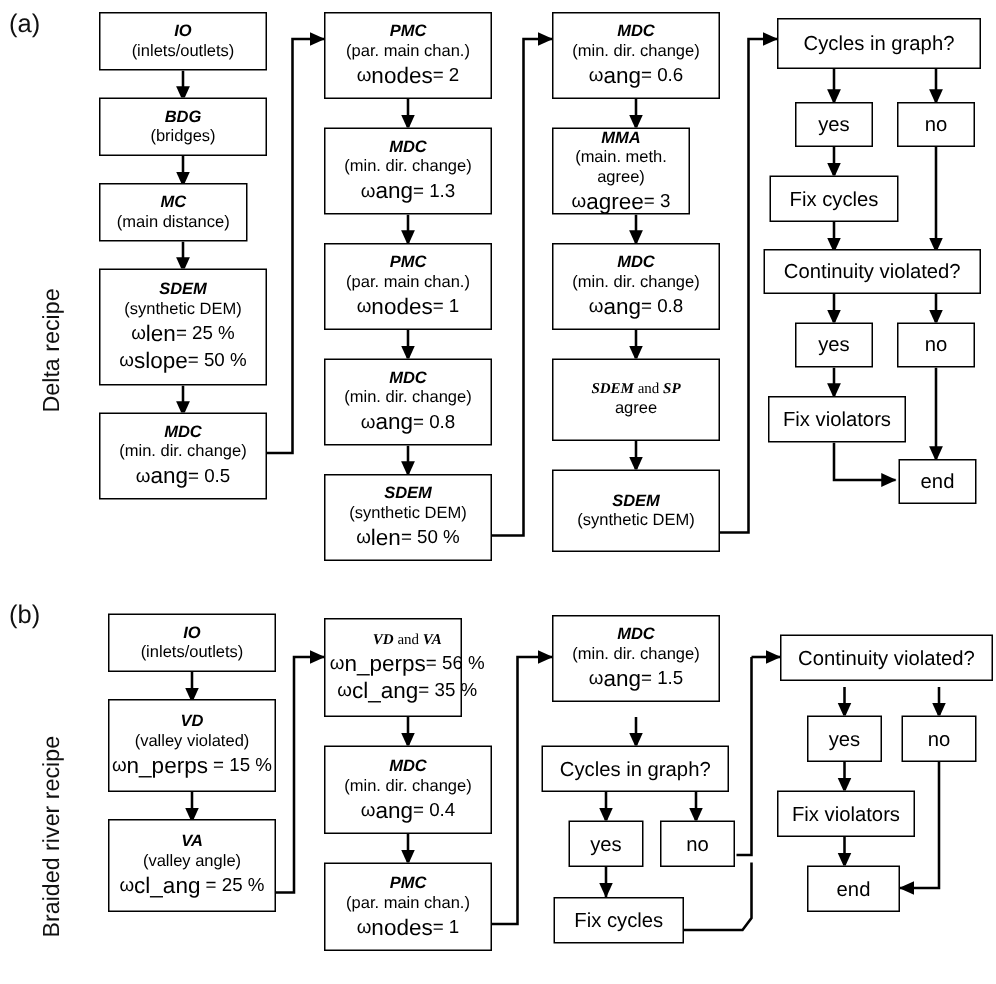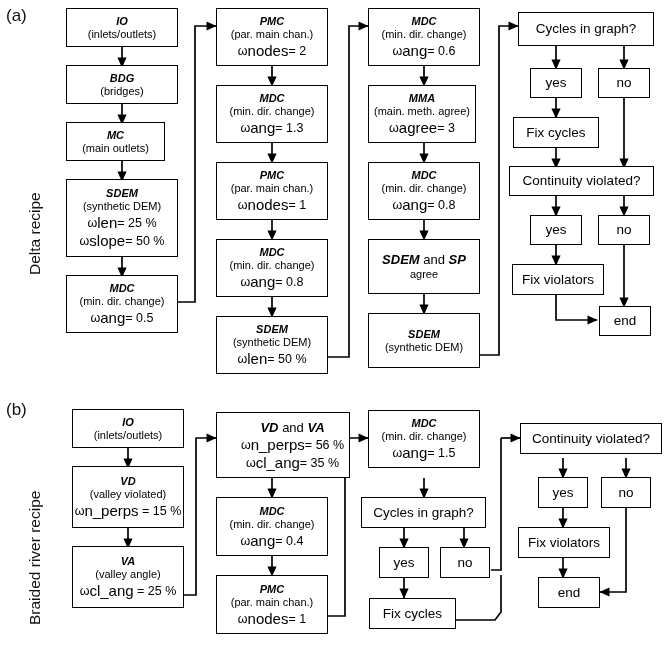--- a/index.html
+++ b/index.html
@@ -23,21 +23,21 @@
     border:1.6px solid #000;background:#fff;
     display:flex;flex-direction:column;align-items:center;justify-content:center;
     text-align:center;line-height:1.18;
   }
   .node .ttl{font-weight:bold;font-style:italic;font-size:11px;}
   .node .sub{font-size:11px;}
   .node .par{font-size:12.5px;white-space:nowrap;}
   .node.plain{font-size:13.5px;align-items:center;}
   .node.plain .sub{font-size:13.5px;}
   .sub-om{font-size:15px;vertical-align:baseline;position:relative;top:1px;}
-  .mix .ttl{font-weight:bold;font-style:italic;font-size:13px;}
+  .mix .ttl{font-weight:bold;font-style:italic;font-size:10px;font-family:Liberation Serif, serif;}
   .mix .ttl .reg{font-weight:normal;font-style:normal;}
 </style>
 </head>
 <body>
 
 <div id="stage">
 
   <svg id="wires" viewBox="0 0 664 656">
     <defs>
       <marker id="ah" markerWidth="7" markerHeight="7" refX="5.6" refY="3" orient="auto">
@@ -116,21 +116,21 @@
   <div class="node" style="left:66px;top:8px;width:112px;height:39px;">
     <div class="ttl">IO</div>
     <div class="sub">(inlets/outlets)</div>
   </div>
   <div class="node" style="left:66px;top:65px;width:112px;height:39px;">
     <div class="ttl">BDG</div>
     <div class="sub">(bridges)</div>
   </div>
   <div class="node" style="left:66px;top:122px;width:99px;height:39px;">
     <div class="ttl">MC</div>
-    <div class="sub">(main outlets)</div>
+    <div class="sub">(main distance)</div>
   </div>
   <div class="node" style="left:66px;top:179px;width:112px;height:78px;">
     <div class="ttl">SDEM</div>
     <div class="sub">(synthetic DEM)</div>
     <div class="par"><span>ω</span><span class="sub-om">len</span><span>= 25 %</span></div>
     <div class="par"><span>ω</span><span class="sub-om">slope</span><span>=  50 %</span></div>
   </div>
   <div class="node" style="left:66px;top:275px;width:112px;height:58px;">
     <div class="ttl">MDC</div>
     <div class="sub">(min. dir. change)</div>
@@ -161,21 +161,21 @@
     <div class="ttl">SDEM</div>
     <div class="sub">(synthetic DEM)</div>
     <div class="par"><span>ω</span><span class="sub-om">len</span><span>= 50 %</span></div>
   </div>
 
   <div class="node" style="left:368px;top:8px;width:112px;height:58px;">
     <div class="ttl">MDC</div>
     <div class="sub">(min. dir. change)</div>
     <div class="par"><span>ω</span><span class="sub-om">ang</span><span>= 0.6</span></div>
   </div>
-  <div class="node" style="left:368px;top:85px;width:108px;height:58px;">
+  <div class="node" style="left:368px;top:85px;width:92px;height:58px;">
     <div class="ttl">MMA</div>
     <div class="sub">(main. meth. agree)</div>
     <div class="par"><span>ω</span><span class="sub-om">agree</span><span>= 3</span></div>
   </div>
   <div class="node" style="left:368px;top:162px;width:112px;height:58px;">
     <div class="ttl">MDC</div>
     <div class="sub">(min. dir. change)</div>
     <div class="par"><span>ω</span><span class="sub-om">ang</span><span>= 0.8</span></div>
   </div>
   <div class="node mix" style="left:368px;top:239px;width:112px;height:55px;">
@@ -226,21 +226,21 @@
     <div class="ttl">VD</div>
     <div class="sub">(valley violated)</div>
     <div class="par"><span>ω</span><span class="sub-om">n_perps</span><span> = 15 %</span></div>
   </div>
   <div class="node" style="left:72px;top:546px;width:112px;height:62px;">
     <div class="ttl">VA</div>
     <div class="sub">(valley angle)</div>
     <div class="par"><span>ω</span><span class="sub-om">cl_ang</span><span> = 25 %</span></div>
   </div>
 
-  <div class="node mix" style="left:216px;top:412px;width:134px;height:66px;padding-left:19px;">
+  <div class="node mix" style="left:216px;top:412px;width:92px;height:66px;padding-left:19px;">
     <div class="ttl"><span>VD</span><span class="reg"> and </span><span>VA</span></div>
     <div class="par"><span>ω</span><span class="sub-om">n_perps</span><span>= 56 %</span></div>
     <div class="par"><span>ω</span><span class="sub-om">cl_ang</span><span>= 35 %</span></div>
   </div>
   <div class="node" style="left:216px;top:497px;width:112px;height:59px;">
     <div class="ttl">MDC</div>
     <div class="sub">(min. dir. change)</div>
     <div class="par"><span>ω</span><span class="sub-om">ang</span><span>= 0.4</span></div>
   </div>
   <div class="node" style="left:216px;top:575px;width:112px;height:59px;">

